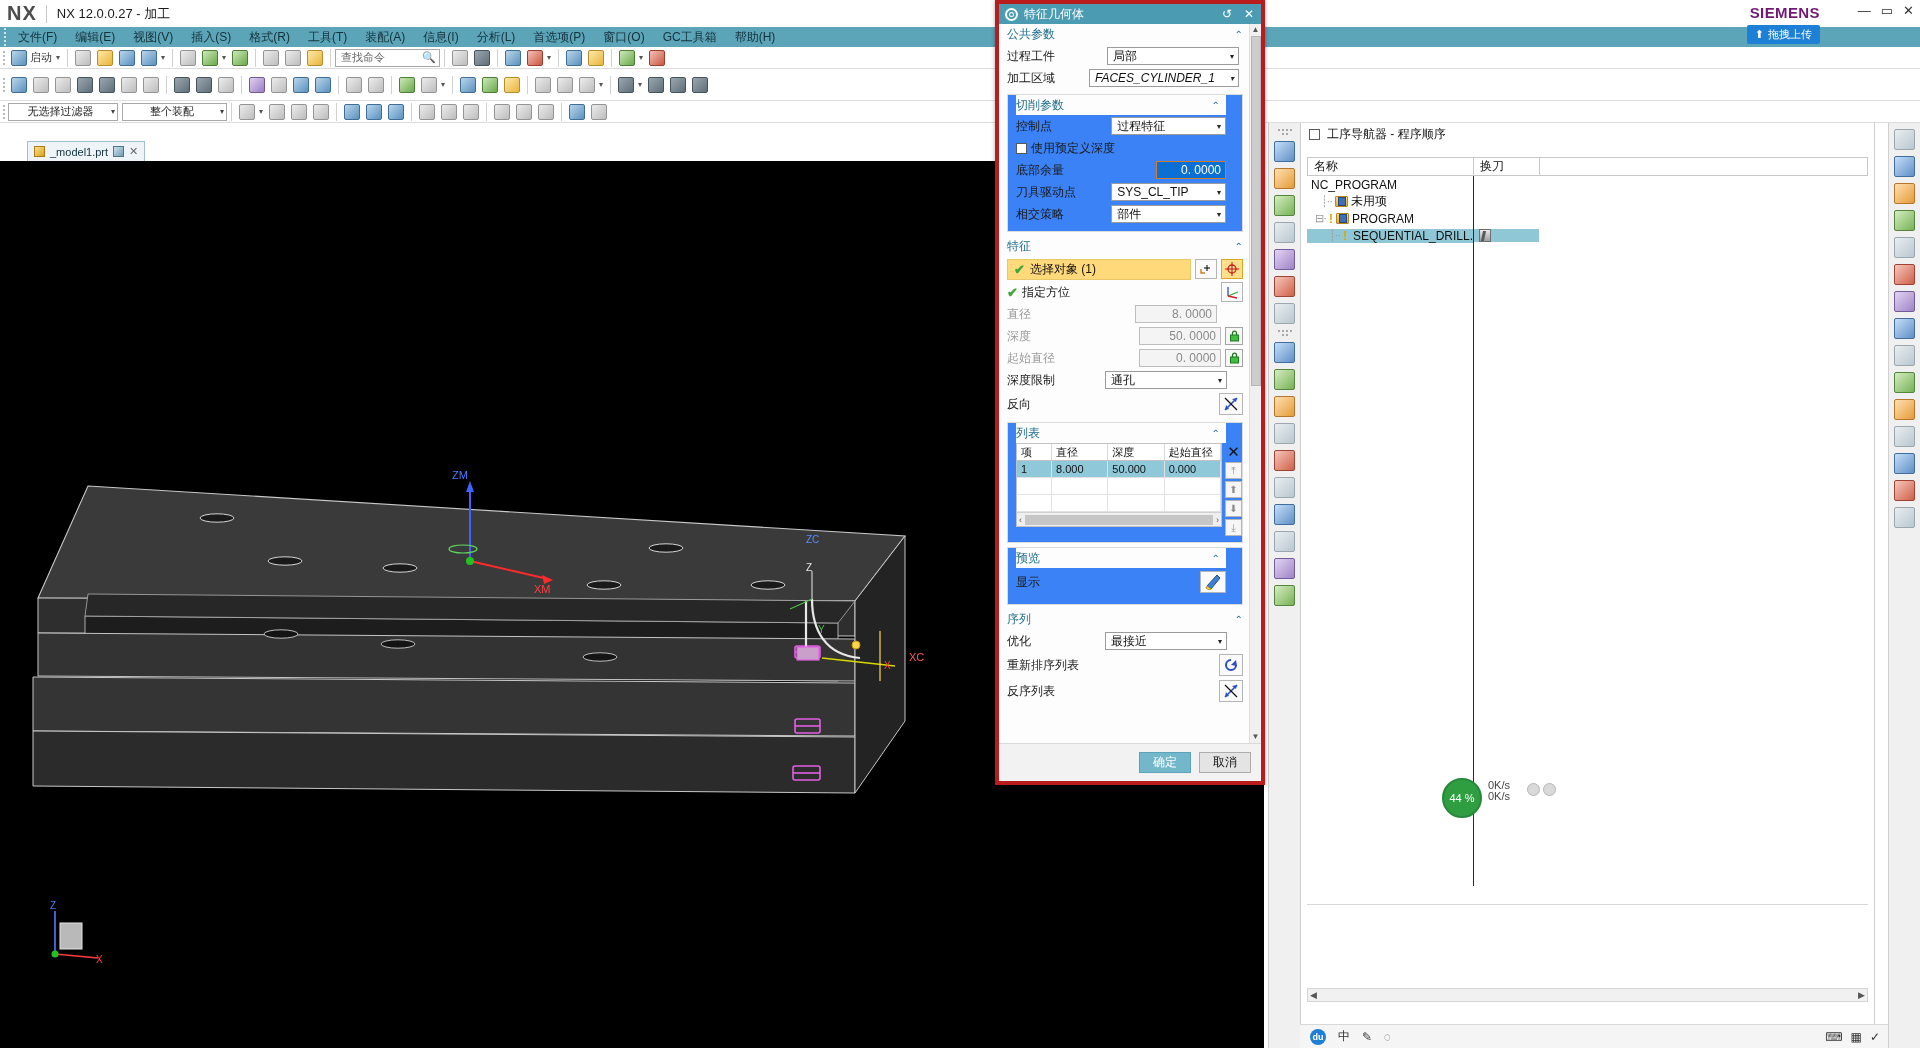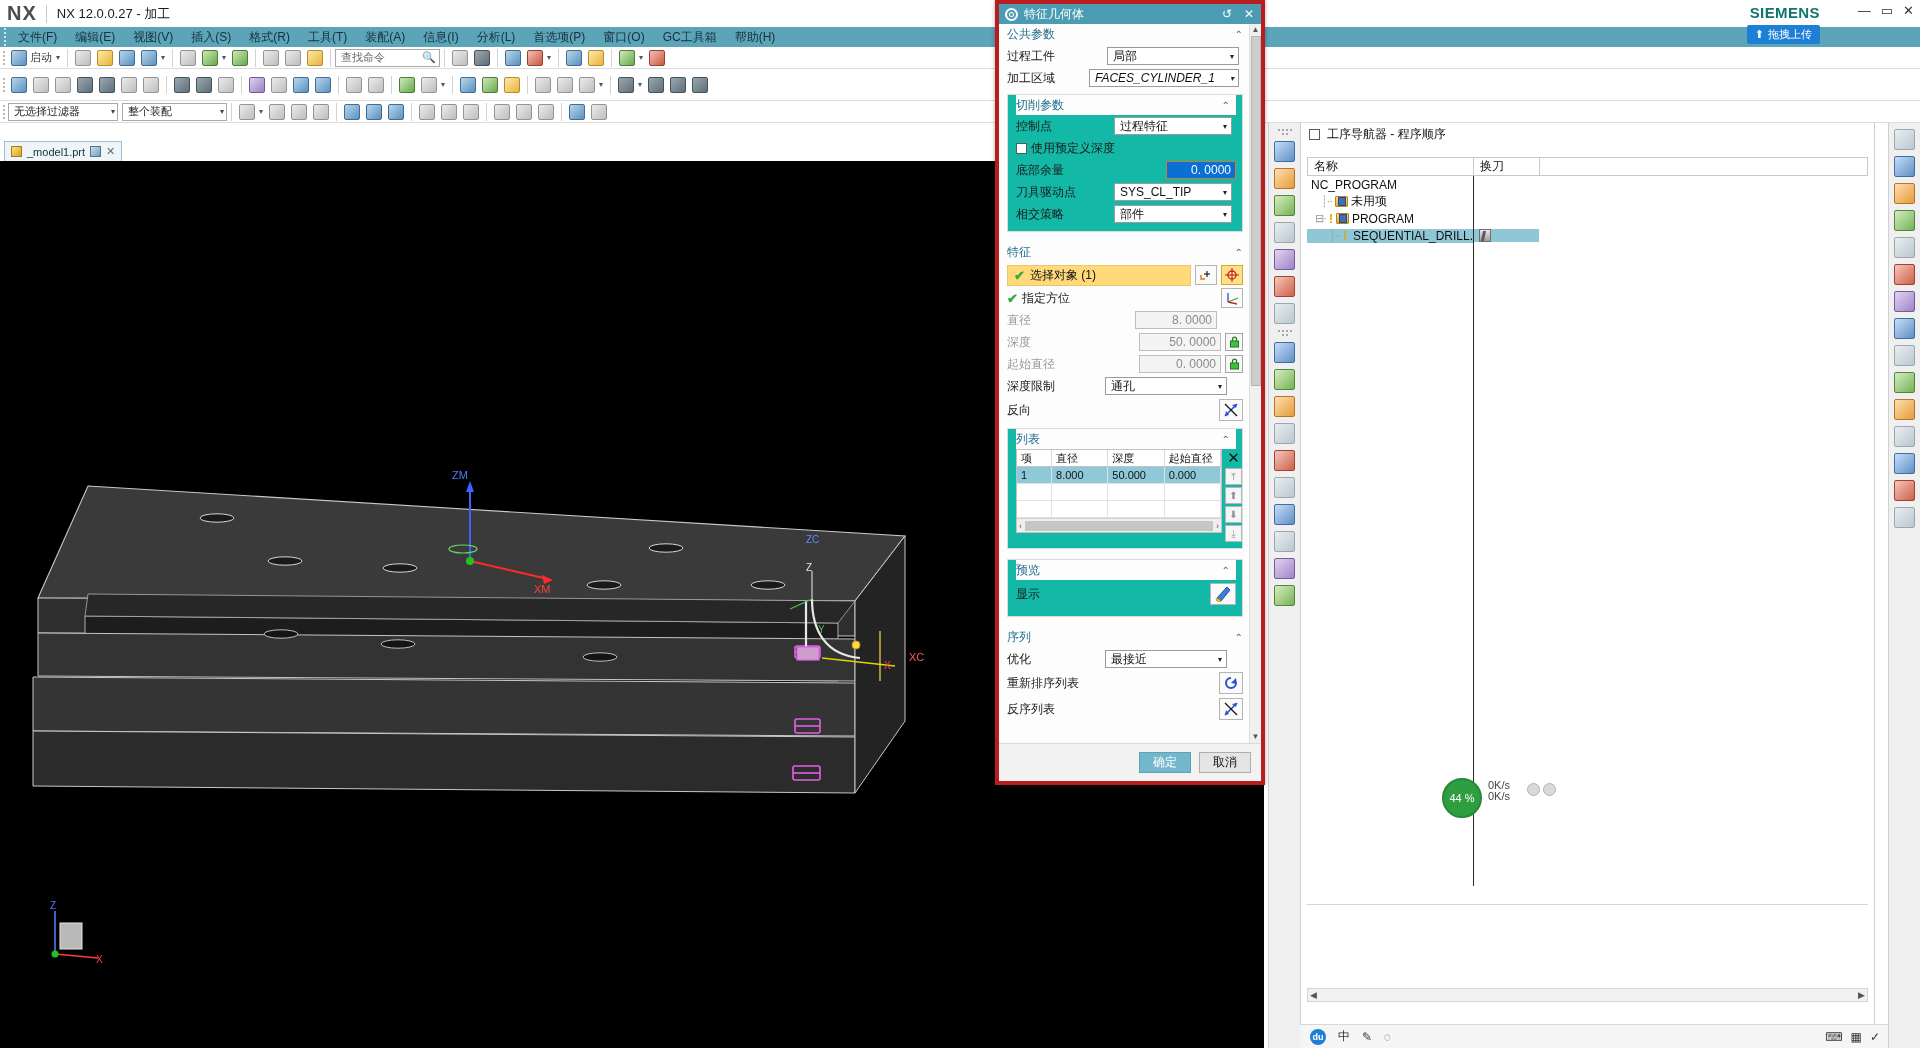--- a/index.html
+++ b/index.html
@@ -20,21 +20,21 @@
   }
   .nx-logo {
     font-family: "Liberation Sans", sans-serif;
     font-weight: bold; font-size: 20px; color: #4c4c4c;
     letter-spacing: 1px; padding: 0 9px 0 7px;
   }
   .title-sep { width: 1px; height: 18px; background: #c8c8c8; }
   .title-text { font-size: 13px; color: #1a1a1a; padding-left: 10px; }
   .siemens {
     position: absolute; right: 100px; top: 4px;
-    font-size: 15px; font-weight: bold; color: #0f766e; letter-spacing: .4px;
+    font-size: 15px; font-weight: bold; color: #701a75; letter-spacing: .4px;
   }
   .win-btns { position: absolute; right: 6px; top: 3px; display: flex; gap: 10px; color: #333; font-size: 13px; }
   .win-btns span { cursor: default; line-height: 16px; }
 
   
   .menubar {
     position: absolute; left: 0; top: 27px; width: 1920px; height: 20px;
     background: #5ca4b8; display: flex; align-items: center;
   }
   .menu-grip { width: 9px; height: 20px; display: flex; flex-direction: column;
@@ -67,21 +67,21 @@
   .tb-ico.blue { background: linear-gradient(135deg,#b9d6ea,#5b91bf); border-color:#3e6e96; }
   .tb-ico.yellow { background: linear-gradient(135deg,#ffe9a8,#e8b53a); border-color:#b58d2a; }
   .tb-ico.green { background: linear-gradient(135deg,#cde9b8,#69a94b); border-color:#4b7f35; }
   .tb-ico.red { background: linear-gradient(135deg,#f3c0b7,#cc5740); border-color:#9c3e2d; }
   .tb-ico.grey { background: linear-gradient(135deg,#ececec,#bdbdbd); border-color:#949494; }
   .tb-ico.dark { background: linear-gradient(135deg,#9aa7b0,#5f6f79); border-color:#46535b; }
   .tb-ico.purple { background: linear-gradient(135deg,#ded0ef,#9c7fc4); border-color:#71589a; }
   .tb-caret { font-size: 8px; color: #555; margin-left: 1px; }
   .tb-combo {
     height: 18px; border: 1px solid #a9a9a9; background: #fff; font-size: 11px;
-    display: inline-flex; align-items: center; padding: 0 2px 0 5px; color: #222; position: relative;
+    display: inline-flex; align-items: center; padding: 0 2px 0 5px; color: #222; position: relative; text-align: center;
   }
   .tb-combo .cv { flex: 1; overflow: hidden; white-space: nowrap; }
   .tb-combo .ar { font-size: 8px; color: #444; padding-left: 4px; }
   .find-box {
     height: 18px; width: 105px; border: 1px solid #a9a9a9; background: #fff;
     font-size: 11px; display: inline-flex; align-items: center; padding: 0 3px 0 5px; color: #666;
   }
   .find-box .mag { margin-left: auto; color: #3a6ea5; font-size: 11px; }
 
   .upload-pill {
@@ -91,21 +91,21 @@
   }
 
   
   .cueline {
     position: absolute; left: 0; top: 123px; width: 1920px; height: 18px;
     background: #ffffff; font-size: 12px; color: #111; padding-left: 6px; line-height: 18px;
     border-bottom: 1px solid #e2e2e2;
   }
 
   
-  .tabstrip { position: absolute; left: 0; top: 141px; width: 1920px; height: 20px; background: #ffffff; }
+  .tabstrip { position: absolute; left: 0; top: 141px; width: 1920px; height: 20px; background: #ffffff; padding-left: 23px; }
   .part-tab {
     display: inline-flex; align-items: center; gap: 5px; height: 20px;
     background: #eef4f7; border: 1px solid #9fbfcc; border-bottom: none;
     padding: 0 6px; font-size: 11px; color: #12323d; margin-left: 4px;
   }
   .part-tab .dot { width: 11px; height: 11px; background: linear-gradient(135deg,#ffe08a,#d8a220); border: 1px solid #a87d18; }
   .part-tab .pin { width: 11px; height: 11px; background: linear-gradient(135deg,#cfe2ee,#6f9cb5); border: 1px solid #4e7689; }
   .part-tab .x { color: #6a6a6a; font-size: 11px; }
 
   
@@ -241,21 +241,21 @@
 
   .grp { margin: 0; }
   .grp-head {
     height: 20px; display: flex; align-items: center; justify-content: space-between;
     font-size: 12px; color: #1f6d8c; padding: 0 6px 0 8px; background: #fdfdfd;
   }
   .grp-head.sub { color: #1f6d8c; }
   .grp-head .chev { font-size: 10px; color: #1f6d8c; }
   .grp-body { padding: 1px 6px 5px 8px; }
   .grp-body.boxed {
-    background: #14b8a6; border: 1px solid #dcdcdc; margin: 0 6px 10px 8px; padding: 0 6px 6px 8px;
+    background: #3b82f6; border: 1px solid #dcdcdc; margin: 0 6px 4px 8px; padding: 0 16px 6px 8px;
   }
 
   .row { display: flex; align-items: center; height: 22px; gap: 4px; }
   .lbl { font-size: 12px; color: #1a1a1a; white-space: nowrap; }
   .lbl.dim { color: #9a9a9a; }
   .spacer { flex: 1; }
 
   .combo {
     height: 18px; border: 1px solid #9b9b9b; background: #ffffff; font-size: 12px;
     display: flex; align-items: center; padding: 0 2px 0 5px; color: #111;

